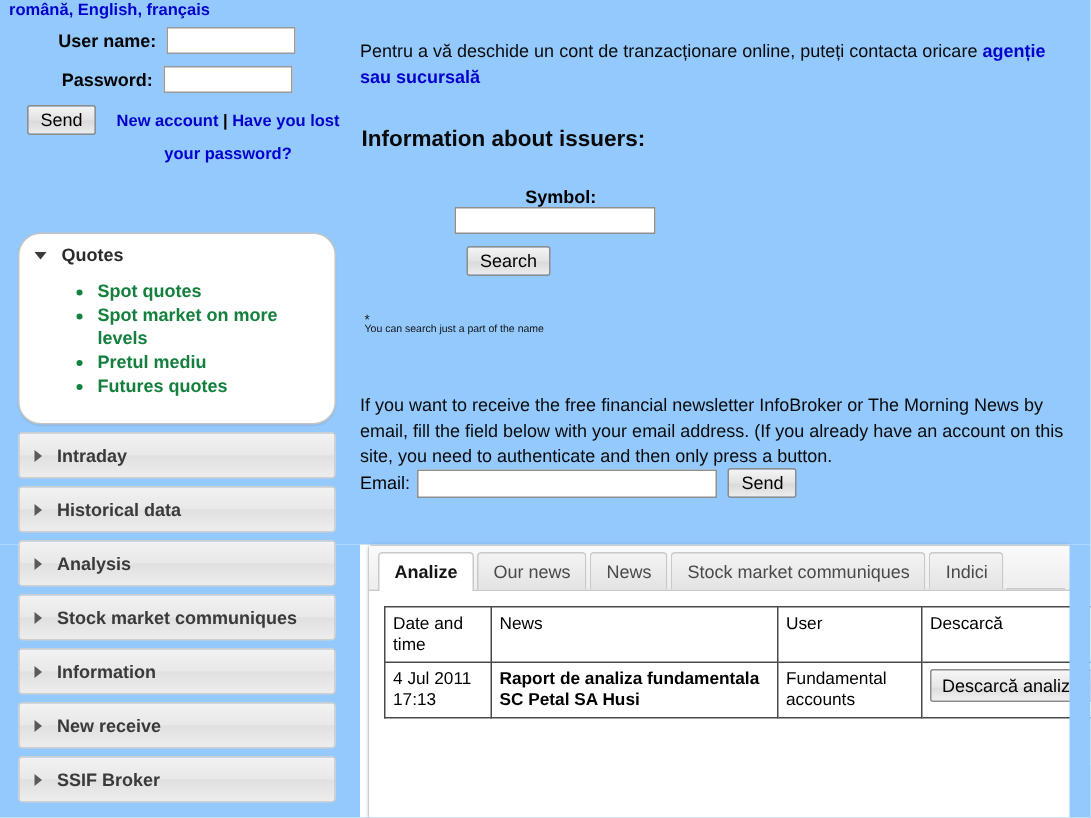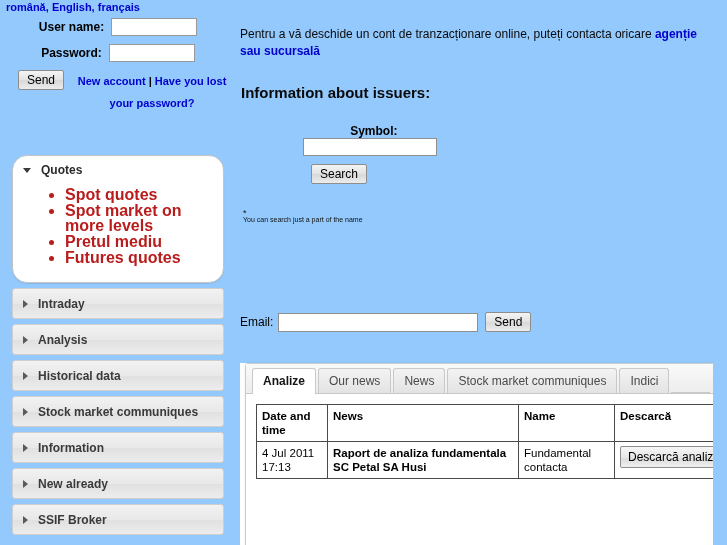--- a/index.html
+++ b/index.html
@@ -164,23 +164,23 @@
   }
   .acc-body {
     padding: 4px 6px 16px 6px;
   }
   .acc-body ul {
     margin: 0;
     padding-left: 46px;
     list-style-type: disc;
   }
   .acc-body li {
-    font-size: 16px;
-    font-weight: bold;
-    color: #b91c1c;
+    font-size: 12px;
+    font-weight: bold;
+    color: #15803d;
     line-height: 15px;
     margin-bottom: 1px;
   }
 
   
   .main {
     position: absolute;
     left: 240px; top: 0;
     width: 487px; height: 545px;
   }
@@ -333,21 +333,21 @@
   }
   table.data th, table.data td {
     border: 1px solid #4a4a4a;
     padding: 4px 5px;
     font-size: 11.5px;
     vertical-align: top;
     text-align: left;
     line-height: 14px;
     background: #ffffff;
   }
-  table.data th { font-weight: bold; }
+  table.data th { font-weight: normal; }
   .c-date { width: 60px; }
   .c-title { width: 180px; font-weight: bold; }
   .c-type  { width: 85px; }
   .c-dl    { width: 118px; }
   td.c-title { font-weight: bold; }
   .dl-btn {
     background: linear-gradient(to bottom, #f6f6f6 0%, #e6e6e6 55%, #dcdcdc 56%, #efefef 100%);
     border: 1px solid #8d8d8d;
     border-radius: 2px;
     font-family: "Liberation Sans", sans-serif;
@@ -410,37 +410,37 @@
         </ul>
       </div>
     </div>
 
     <div class="acc-head-closed">
       <span class="caret-right"></span>
       <span>Intraday</span>
     </div>
     <div class="acc-head-closed">
       <span class="caret-right"></span>
+      <span>Historical data</span>
+    </div>
+    <div class="acc-head-closed">
+      <span class="caret-right"></span>
       <span>Analysis</span>
     </div>
     <div class="acc-head-closed">
       <span class="caret-right"></span>
-      <span>Historical data</span>
-    </div>
-    <div class="acc-head-closed">
-      <span class="caret-right"></span>
       <span>Stock market communiques</span>
     </div>
     <div class="acc-head-closed">
       <span class="caret-right"></span>
       <span>Information</span>
     </div>
     <div class="acc-head-closed">
       <span class="caret-right"></span>
-      <span>New already</span>
+      <span>New receive</span>
     </div>
     <div class="acc-head-closed">
       <span class="caret-right"></span>
       <span>SSIF Broker</span>
     </div>
   </div>
 
   <div class="main">
 
     <div class="intro"><span>Pentru a vă deschide un cont de tranzacționare online, puteți contacta oricare </span><a href="#">agenție sau sucursală</a></div>
@@ -455,20 +455,21 @@
       <div class="search-btn-row">
         <button class="btn">Search</button>
       </div>
     </div>
 
     <div class="footnote">
       <span class="star">*</span>
       <span>You can search just a part of the name</span>
     </div>
 
+    <div class="newsletter">If you want to receive the free financial newsletter InfoBroker or The Morning News by email, fill the field below with your email address. (If you already have an account on this site, you need to authenticate and then only press a button.</div>
 
     <div class="email-row">
       <span class="lbl">Email:</span>
       <input class="email-input" type="text" value="" style="">
       <button class="btn">Send</button>
     </div>
 
     <div class="tabpanel">
       <div class="tabstrip">
         <div class="tab active">Analize</div>
@@ -477,29 +478,29 @@
         <div class="tab">Stock market communiques</div>
         <div class="tab">Indici</div>
         <div class="tab-filler"></div>
       </div>
       <div class="tabcontent">
         <table class="data">
           <thead>
             <tr>
               <th class="c-date">Date and time</th>
               <th class="c-title">News</th>
-              <th class="c-type">Name</th>
+              <th class="c-type">User</th>
               <th class="c-dl">Descarcă</th>
             </tr>
           </thead>
           <tbody>
             <tr>
               <td class="c-date">4 Jul 2011 17:13</td>
               <td class="c-title">Raport de analiza fundamentala SC Petal SA Husi</td>
-              <td class="c-type">Fundamental contacta</td>
+              <td class="c-type">Fundamental accounts</td>
               <td class="c-dl">
                 <button class="dl-btn">Descarcă analiza</button>
               </td>
             </tr>
           </tbody>
         </table>
       </div>
     </div>
 
   </div>

